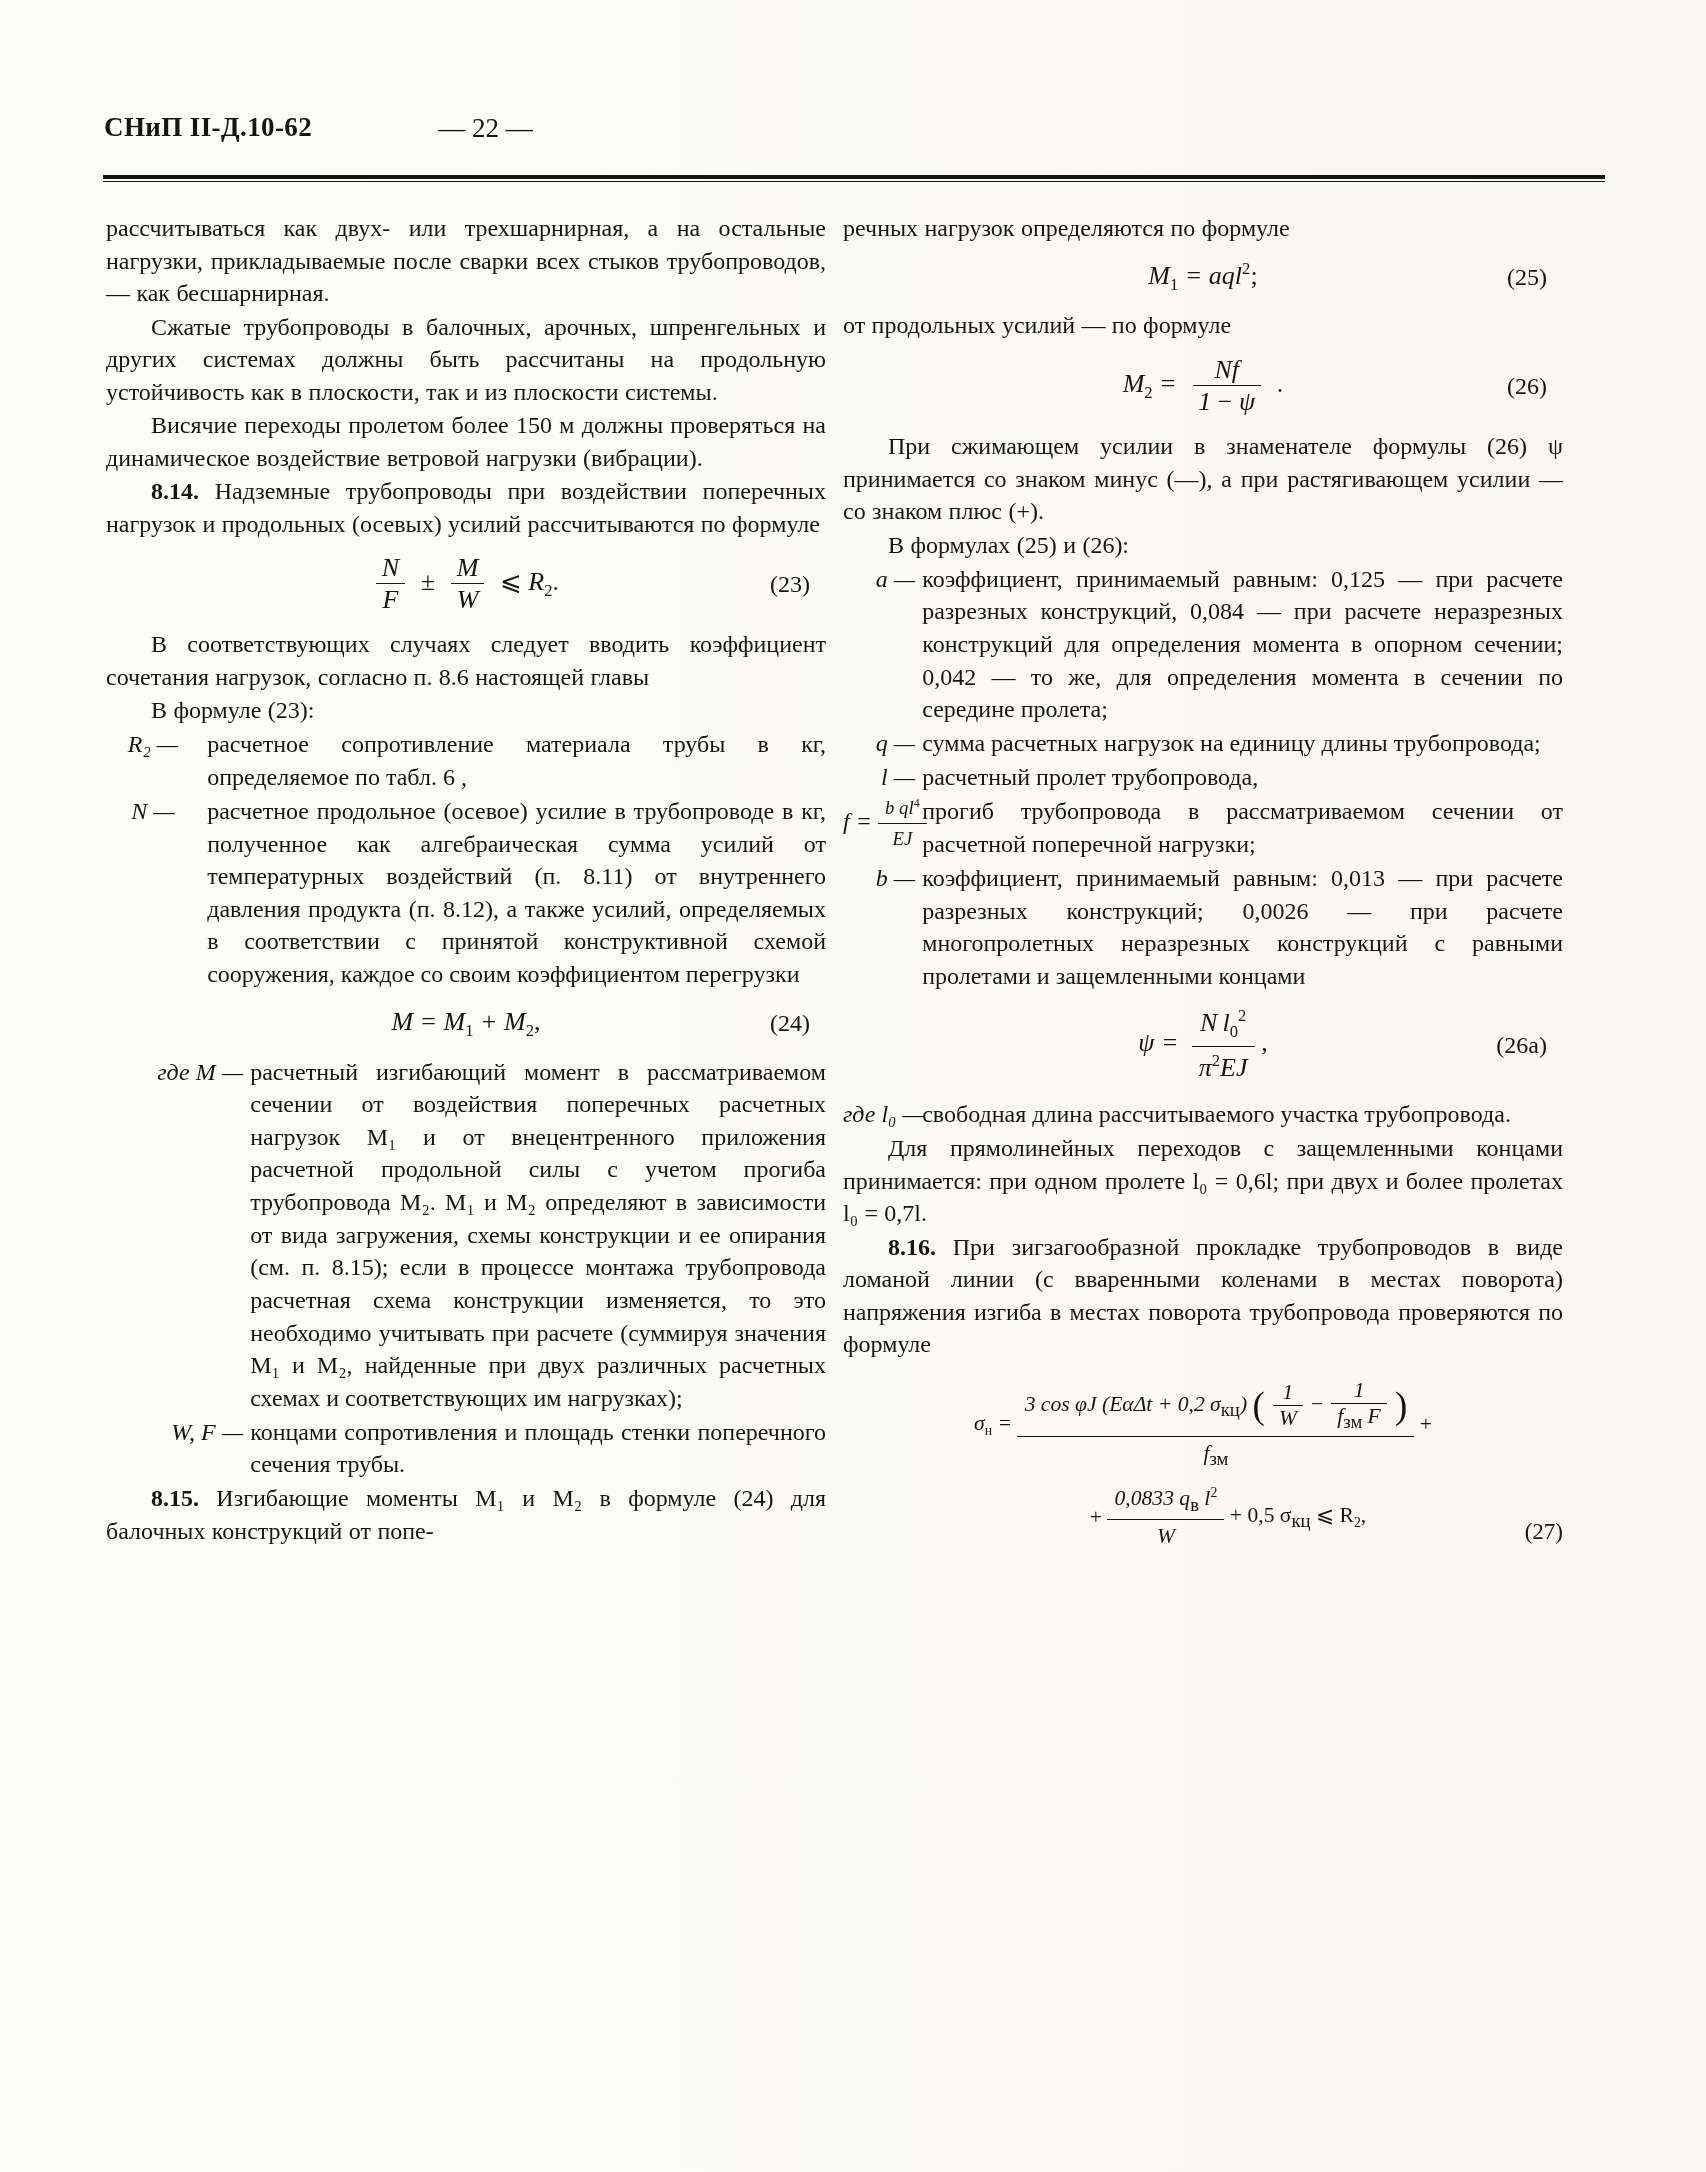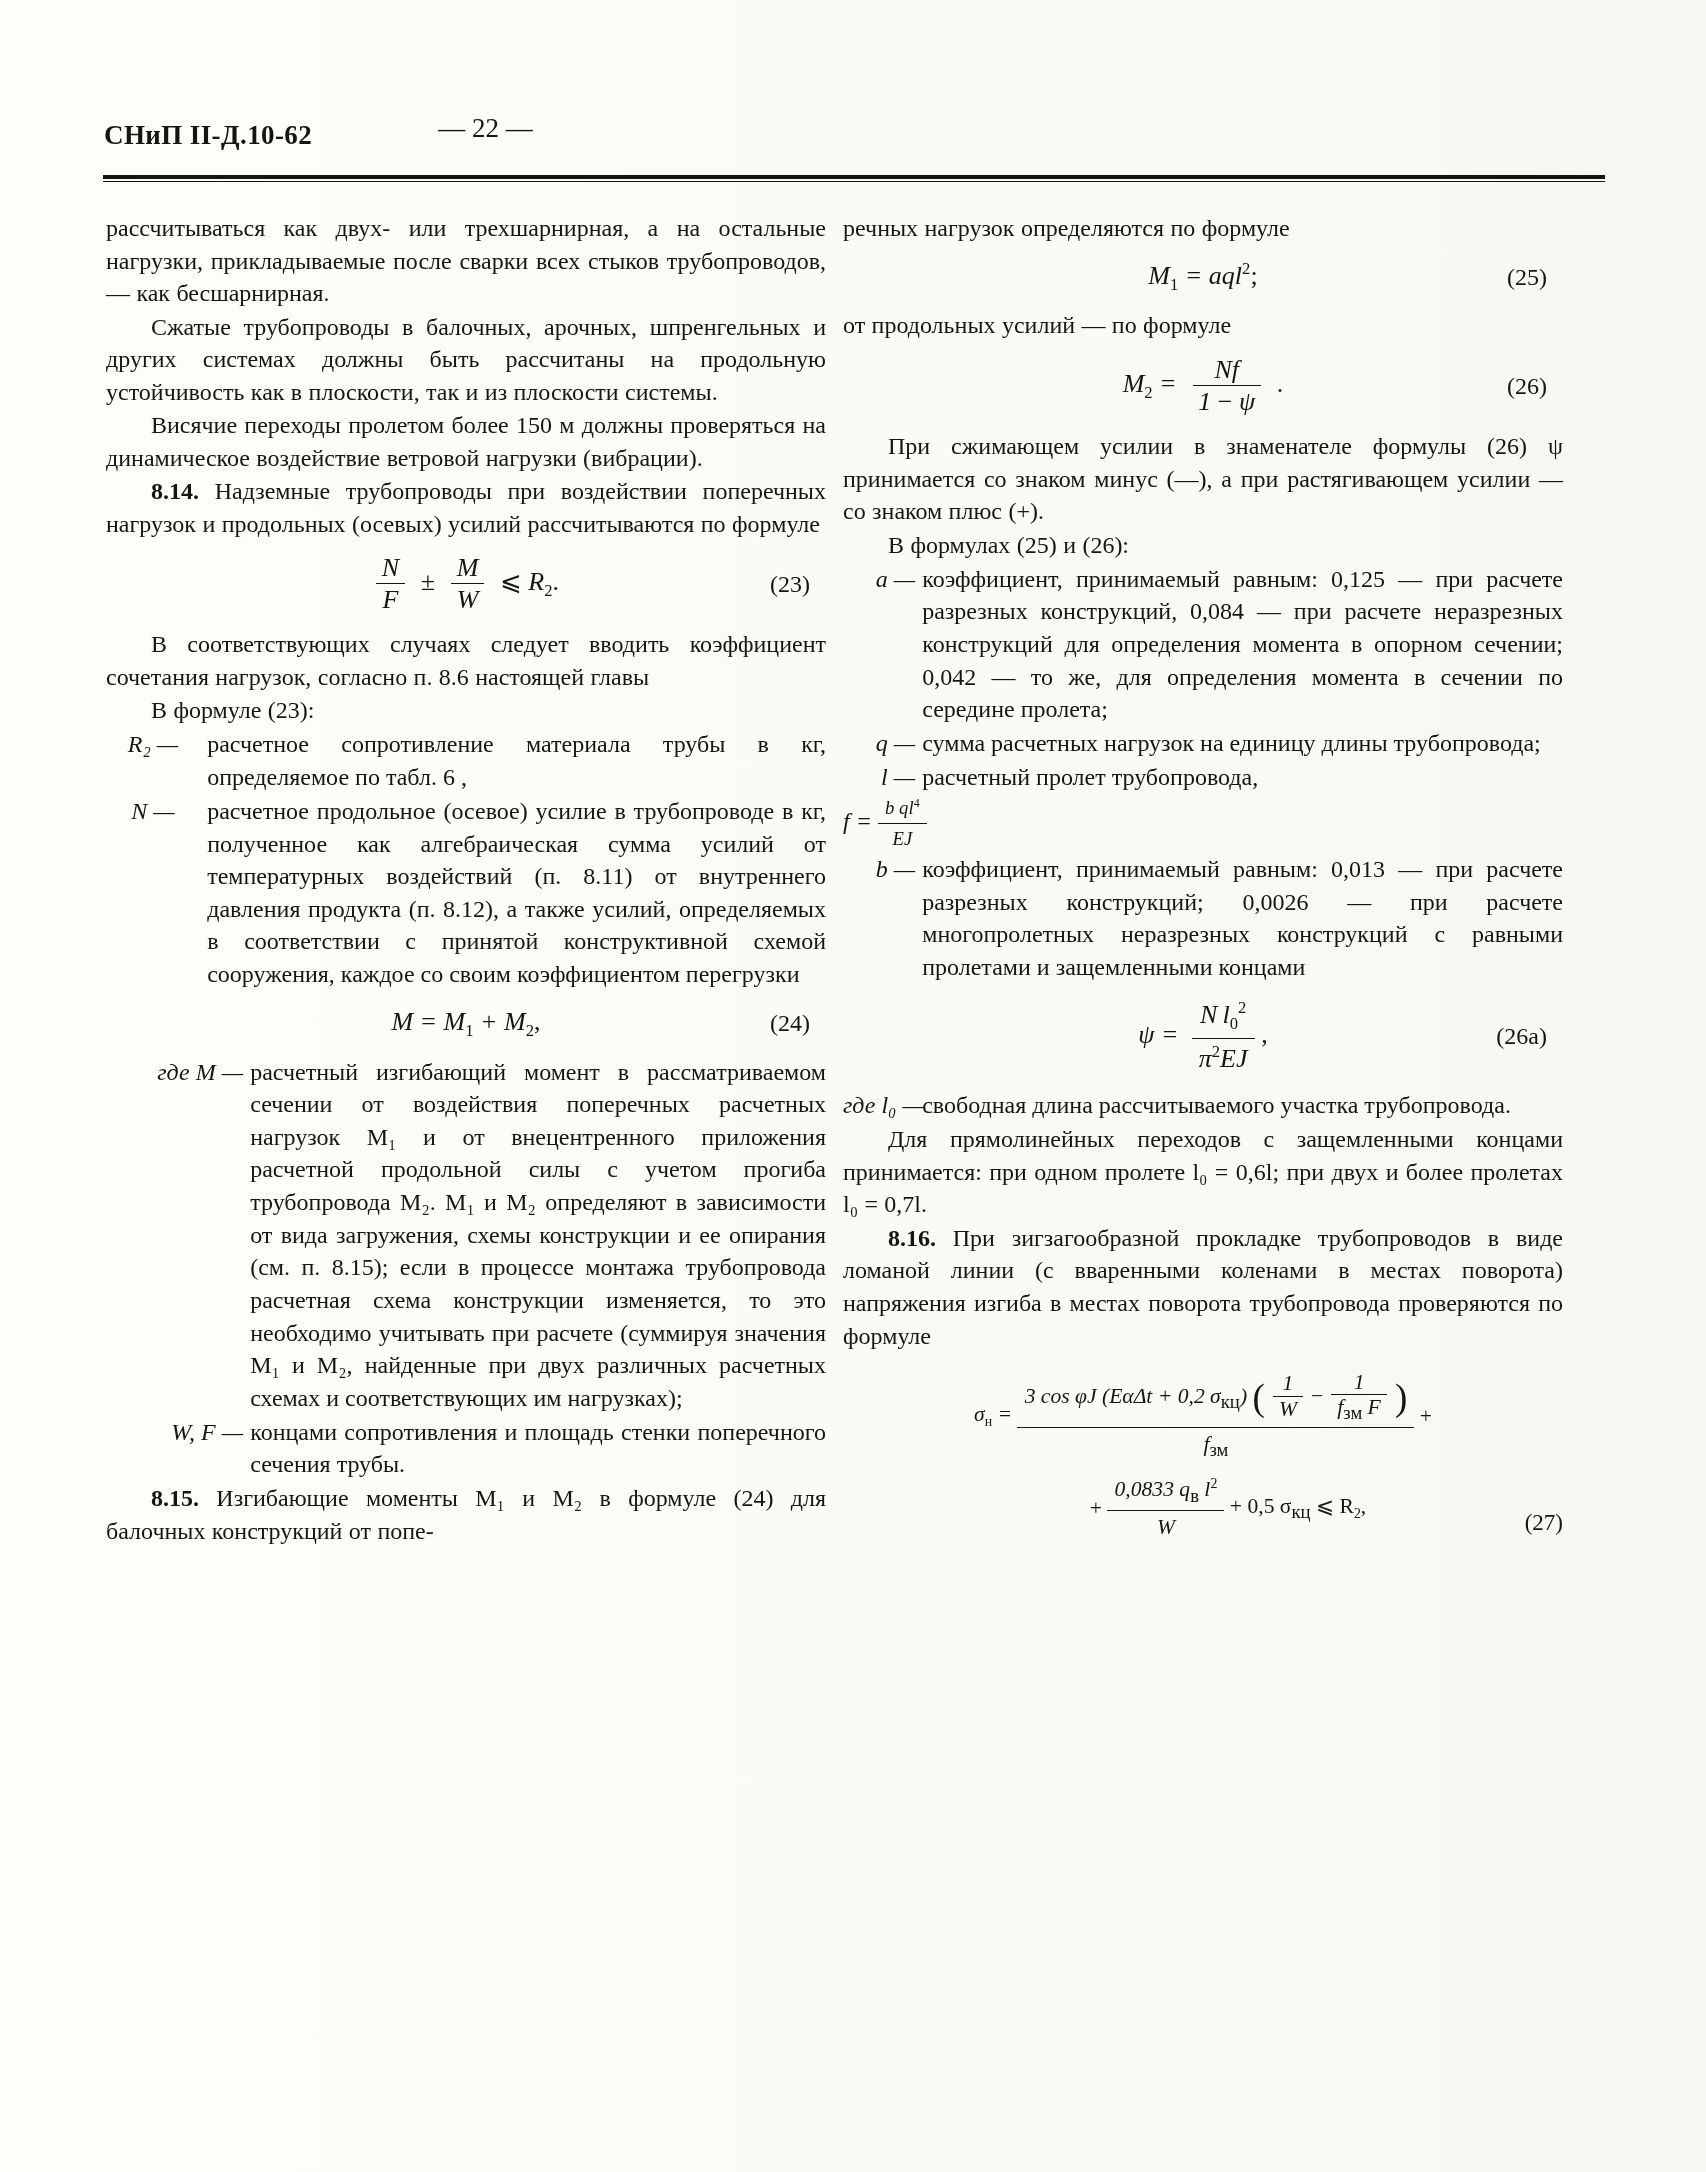--- a/index.html
+++ b/index.html
@@ -30,21 +30,21 @@
   .header {
     position: absolute;
     left: 104px;
     top: 112px;
     width: 1497px;
     height: 50px;
   }
   .doc-code {
     position: absolute;
     left: 0;
-    top: 8px;
+    top: 0;
     font-size: 27px;
     font-weight: bold;
     letter-spacing: 0.4px;
     white-space: nowrap;
   }
   .page-num {
     position: absolute;
     left: 0;
     top: 1.4px;
     width: 763px;
@@ -277,20 +277,21 @@
 
     <div class="def lvl3">
       <div class="sym">l —</div>
       <div class="body">расчетный пролет трубопровода,</div>
     </div>
 
     <div class="def lvl3">
       <div class="sym">
         <span class="it">f&nbsp;=&nbsp;</span><span class="bigfrac small"><span class="n it">b&nbsp;ql<sup class="up">4</sup></span><span class="d it">EJ</span></span>
       </div>
+      <div class="body">прогиб трубопровода в рассматриваемом сечении от расчетной поперечной нагрузки;</div>
     </div>
 
     <div class="def lvl3">
       <div class="sym">b —</div>
       <div class="body">коэффициент, принимаемый равным: 0,013 — при расчете разрезных конструкций; 0,0026 — при расчете многопролетных неразрезных конструкций с равными пролетами и защемленными концами</div>
     </div>
 
     <div class="formula">
       <span>ψ =&nbsp;</span>
       <span class="bigfrac"><span class="n">N l<sub class="up">0</sub><sup class="up">2</sup></span><span class="d">π<sup class="up">2</sup>EJ</span></span>

